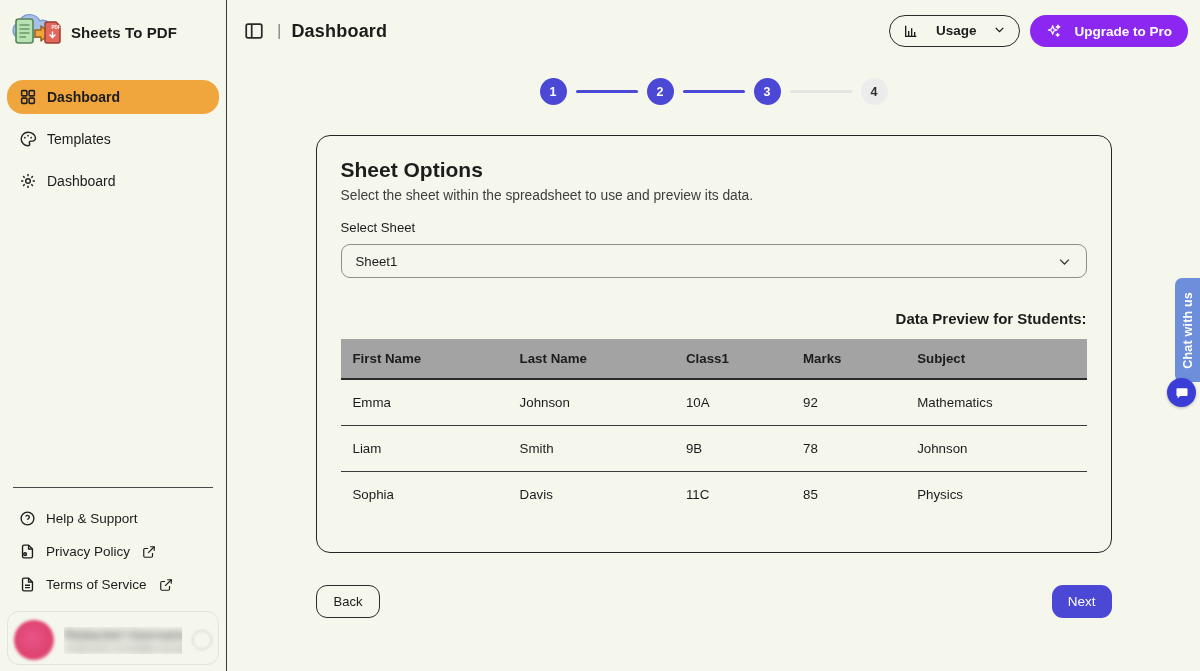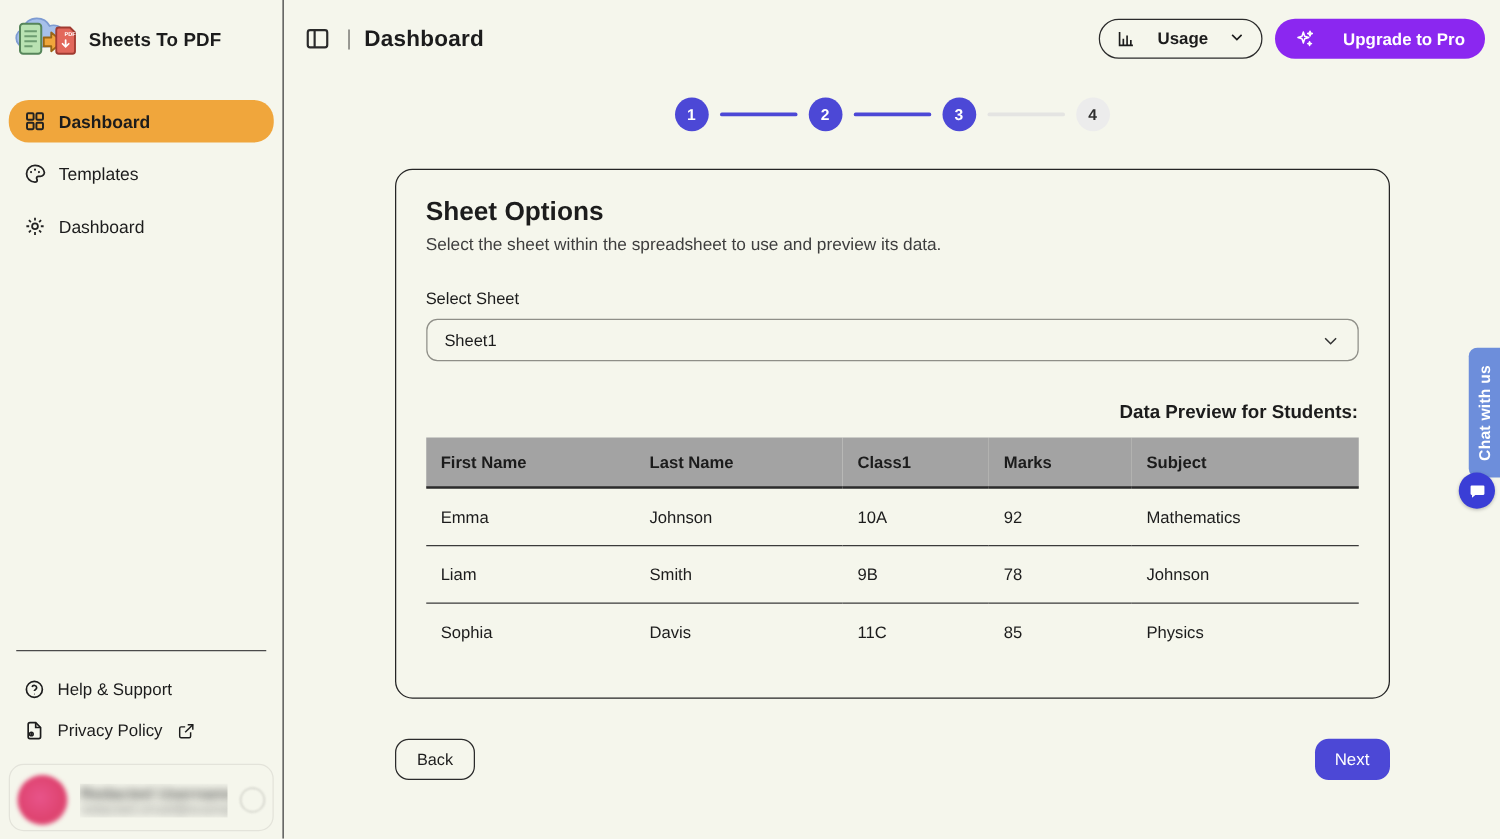--- a/index.html
+++ b/index.html
@@ -67,21 +67,21 @@
   .page-title { font-size:18px; font-weight:700; letter-spacing:.2px; }
   .hdr-right { margin-left:auto; display:flex; align-items:center; gap:10px; }
   .usage-btn {
     display:flex; align-items:flex-start; gap:17px;
     border:1.2px solid #2b2b2b; border-radius:17px; background:transparent;
     padding:7px 13px; font-size:13.5px; font-weight:600; cursor:pointer;
     font-family:inherit; color:#1c1c1c;
   }
   .usage-btn .nicon { width:16px; height:16px; }
   .upgrade-btn {
-    display:flex; align-items:center; gap:22px;
+    display:flex; align-items:center; gap:12px;
     border:none; border-radius:17px; background:#8b27f0; color:#fff;
     padding:8px 16px; font-size:13.5px; font-weight:600; cursor:pointer;
     font-family:inherit;
   }
   .upgrade-btn .nicon { width:16px; height:16px; }
 
   .content { width:796px; margin:0 auto; }
 
   
   .stepper { display:flex; align-items:center; justify-content:center; gap:9px; margin-top:30px; }
@@ -94,21 +94,21 @@
   .connector { width:62px; height:3.5px; border-radius:2px; background:#4c48d6; }
   .connector.inactive { background:#e4e4e2; }
 
   
   .card {
     margin-top:30px; border:1.2px solid #252525; border-radius:14px;
     padding:22px 24px 30px 24px; min-height:418px; background:#f5f6ec;
   }
   .card-title { font-size:21px; font-weight:700; }
   .card-sub { font-size:13.8px; color:#3e3e3e; margin-top:6px; }
-  .field-label { font-size:13.2px; font-weight:500; margin-top:28px; }
+  .field-label { font-size:13.2px; font-weight:500; margin-top:17px; }
   .select-box {
     margin-top:9px; height:34px; border:1.2px solid #8f8f88; border-radius:9px;
     display:flex; align-items:center; padding:0 14px; cursor:pointer;
     background:#f5f6ec; width:100%;
   }
   .select-value { font-size:13.2px; }
   .select-box .chev { margin-left:auto; width:15px; height:15px; color:#333; }
 
   .preview-heading { font-size:15px; font-weight:700; margin-top:32px;text-align:right; }
   table.preview { width:100%; border-collapse:collapse; margin-top:12px; }
@@ -236,20 +236,37 @@
       <span>Privacy Policy</span>
       <span class="ext-icon">
         <svg viewBox="0 0 24 24" fill="none" stroke="currentColor" stroke-width="2">
             <path d="M18 13.5V19a2 2 0 0 1-2 2H5a2 2 0 0 1-2-2V8a2 2 0 0 1 2-2h5.5"></path>
             <path d="M14 3h7v7"></path>
             <path d="M10.5 13.5L21 3"></path>
           </svg>
       </span>
     </div>
 
+    <div class="foot-link">
+      <span class="nicon">
+        <svg viewBox="0 0 24 24" fill="none" stroke="currentColor" stroke-width="1.9">
+            <path d="M13.5 3H7a2 2 0 0 0-2 2v14a2 2 0 0 0 2 2h10a2 2 0 0 0 2-2V8.5z"></path>
+            <path d="M13.5 3v5.5H19"></path>
+            <path d="M8.5 13h7M8.5 16.5h7"></path>
+          </svg>
+      </span>
+      <span>Terms of Service</span>
+      <span class="ext-icon">
+        <svg viewBox="0 0 24 24" fill="none" stroke="currentColor" stroke-width="2">
+            <path d="M18 13.5V19a2 2 0 0 1-2 2H5a2 2 0 0 1-2-2V8a2 2 0 0 1 2-2h5.5"></path>
+            <path d="M14 3h7v7"></path>
+            <path d="M10.5 13.5L21 3"></path>
+          </svg>
+      </span>
+    </div>
 
     <div class="profile-row">
       <span class="avatar"></span>
       <span class="profile-texts">
         <div class="profile-name">Redacted Username</div>
         <div class="profile-email">redacted.email@example.com</div>
       </span>
       <span class="profile-action"></span>
     </div>
   </div>

